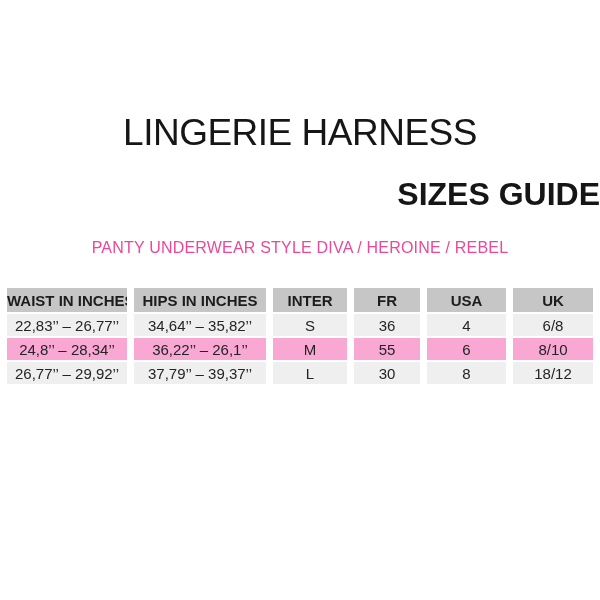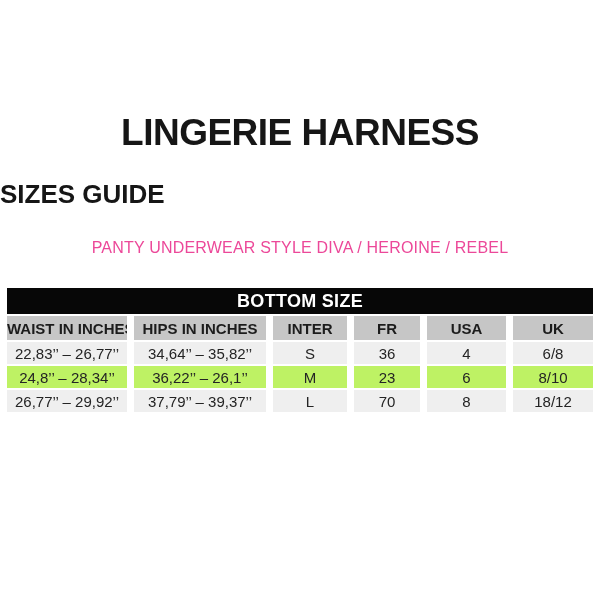--- a/index.html
+++ b/index.html
@@ -11,29 +11,29 @@
     font-family: "Liberation Sans", sans-serif;
     color: #1c1c1c;
     overflow: hidden;
   }
   .title {
     position: absolute;
     top: 114px; left: 0; width: 600px;
     text-align: center;
     font-size: 37px;
     line-height: 37px;
-    font-weight: 700;
+    font-weight: 400;
     letter-spacing: -0.5px;
     color: #161616;
   }
   .subtitle {
     position: absolute;
     top: 181px; left: 0; width: 600px;
-    text-align: left;
-    font-size: 26px;
+    text-align: right;
+    font-size: 32px;
     line-height: 26px;
     font-weight: 700;
     color: #161616;
   }
   .style-line {
     position: absolute;
     top: 240px; left: 0; width: 600px;
     text-align: center;
     font-size: 16px;
     line-height: 15px;
@@ -72,21 +72,21 @@
     font-weight: 700;
     height: 24px;
     color: #1c1c1c;
   }
   tr.row td {
     font-size: 15px;
     height: 22px;
     color: #242424;
   }
   tr.row-light td { background: #efefef; margin-top: 18px; }
-  tr.row-dark td { background: #bef264; }
+  tr.row-dark td { background: #f9a8d4; }
 </style>
 </head>
 <body>
 
 <div class="page">
 
   <div class="title">LINGERIE HARNESS</div>
 
   <div class="subtitle">SIZES GUIDE</div>
 
@@ -96,52 +96,49 @@
     <table class="size-table">
       <colgroup>
         <col style="width:120px">
           <col style="width:132px">
           <col style="width:74px">
         <col style="width:66px">
           <col style="width:79px">
           <col style="width:80px">
       </colgroup>
       <tbody>
-          <tr>
-        <td class="band-cell" colspan="6">BOTTOM SIZE</td>
-      </tr>
       <tr>
         <th class="col-header">WAIST IN INCHES</th>
         <th class="col-header">HIPS IN INCHES</th>
         <th class="col-header">INTER</th>
         <th class="col-header">FR</th>
         <th class="col-header">USA</th>
         <th class="col-header">UK</th>
       </tr>
       <tr class="row row-light">
         <td>22,83’’ – 26,77’’</td>
         <td>34,64’’ – 35,82’’</td>
         <td>S</td>
         <td>36</td>
         <td>4</td>
         <td>6/8</td>
       </tr>
       <tr class="row row-dark">
         <td>24,8’’ – 28,34’’</td>
         <td>36,22’’ – 26,1’’</td>
         <td>M</td>
-        <td>23</td>
+        <td>55</td>
         <td>6</td>
         <td>8/10</td>
       </tr>
       <tr class="row row-light">
         <td>26,77’’ – 29,92’’</td>
         <td>37,79’’ – 39,37’’</td>
         <td>L</td>
-        <td>70</td>
+        <td>30</td>
         <td>8</td>
         <td>18/12</td>
       </tr>
     </tbody>
       </table>
   </div>
 
 </div>
 
 </body></html>

